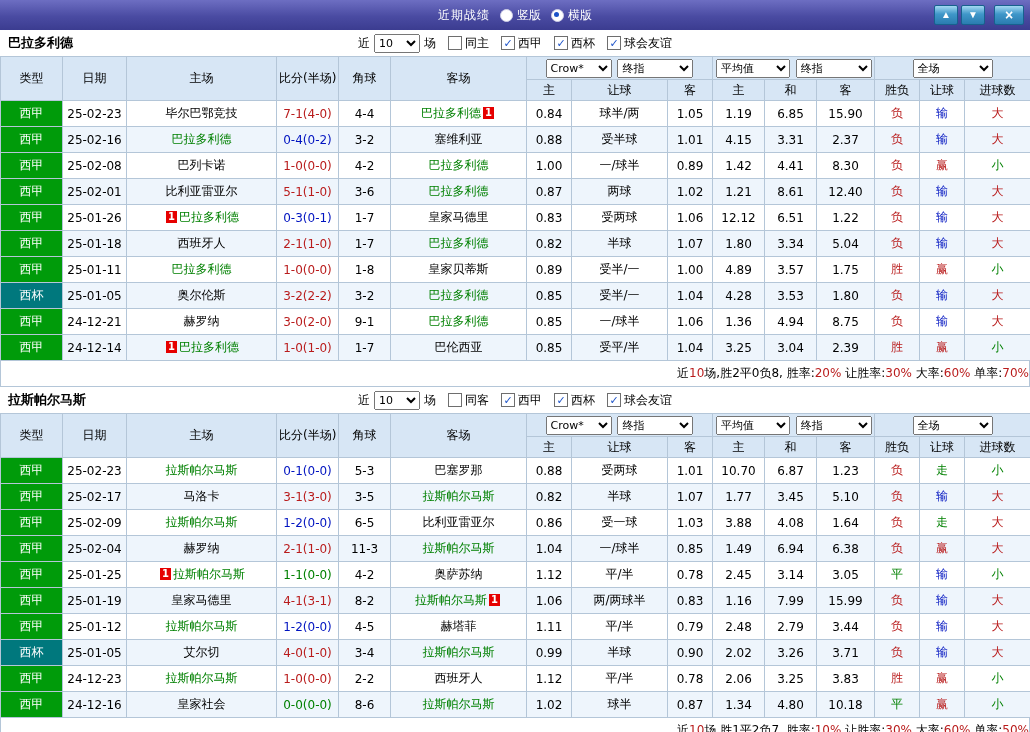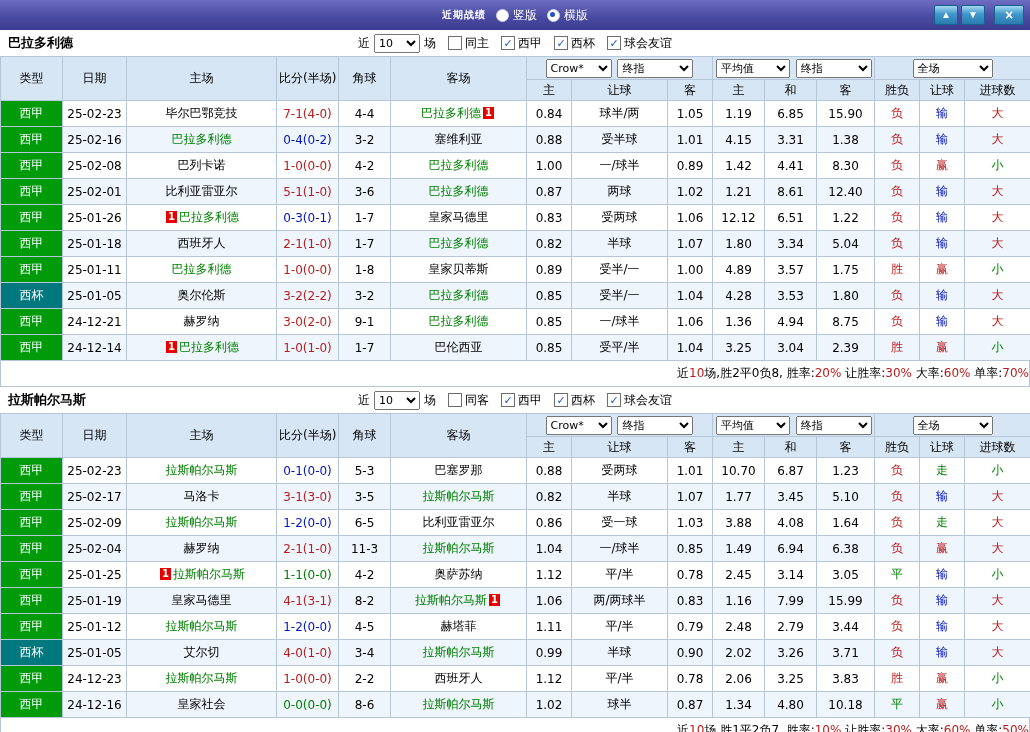--- a/index.html
+++ b/index.html
@@ -3,21 +3,21 @@
 <meta charset="utf-8">
 <style>
   html,body{margin:0;padding:0}
   body{width:1030px;background:#fff;color:#000;font-family:"DejavU Sans","Liberation Sans",sans-serif;font-size:12px}
   .window{width:1030px;height:732px;overflow:hidden;display:flex;flex-direction:column;background:#fff}
 
   
   .titlebar{flex:0 0 30px;height:30px;background:linear-gradient(180deg,#6d6ec2 0%,#4a4ba2 55%,#3b3c90 100%);
     display:flex;align-items:center;padding:0 6px;position:relative}
   .title-center{position:absolute;left:0;right:0;display:flex;justify-content:center;align-items:center;gap:10px;color:#fff;pointer-events:none}
-  .win-title{font-weight:bold;font-size:10px;letter-spacing:1px}
+  .win-title{font-weight:normal;font-size:12px;letter-spacing:1px}
   .radio-label{display:inline-flex;align-items:center;gap:4px;font-size:12px;color:#fff;cursor:pointer;pointer-events:auto}
   .radio{width:11px;height:11px;border-radius:50%;background:#fff;border:1px solid #cfcfe8;display:inline-block;position:relative}
   .radio.sel::after{content:"";position:absolute;left:2px;top:2px;width:5px;height:5px;border-radius:50%;background:#1b52c8}
   .win-buttons{margin-left:auto;display:flex;gap:3px;align-items:center;z-index:2}
   .wbtn{width:24px;height:20px;border:1px solid #17618e;background:linear-gradient(180deg,#a3d8f2 0%,#3f97c9 45%,#2a7cb0 100%);
     color:#fff;font-size:10px;line-height:1;display:flex;align-items:center;justify-content:center;cursor:pointer;padding:0;border-radius:2px}
   .wbtn.close{width:30px;font-size:14px;font-weight:bold;margin-left:6px}
 
   
   .section{background:#fff}
@@ -188,21 +188,21 @@
     <td class="c-date">25-02-16</td>
     <td class="c-team"><span class="team-hl">巴拉多利德</span></td>
     <td class="c-score t-blue">0-4(0-2)</td>
     <td class="c-corner">3-2</td>
     <td class="c-team"><span>塞维利亚</span></td>
     <td class="c-num">0.88</td>
     <td class="c-hc">受半球</td>
     <td class="c-num">1.01</td>
     <td class="c-num">4.15</td>
     <td class="c-num">3.31</td>
-    <td class="c-num">1.38</td>
+    <td class="c-num">2.37</td>
     <td class="c-res t-red">负</td>
     <td class="c-res t-blue">输</td>
     <td class="c-res t-red">大</td>
   </tr>
 
   <tr>
     <td class="c-type lg-liga">西甲</td>
     <td class="c-date">25-02-08</td>
     <td class="c-team"><span>巴列卡诺</span></td>
     <td class="c-score t-red">1-0(0-0)</td>

